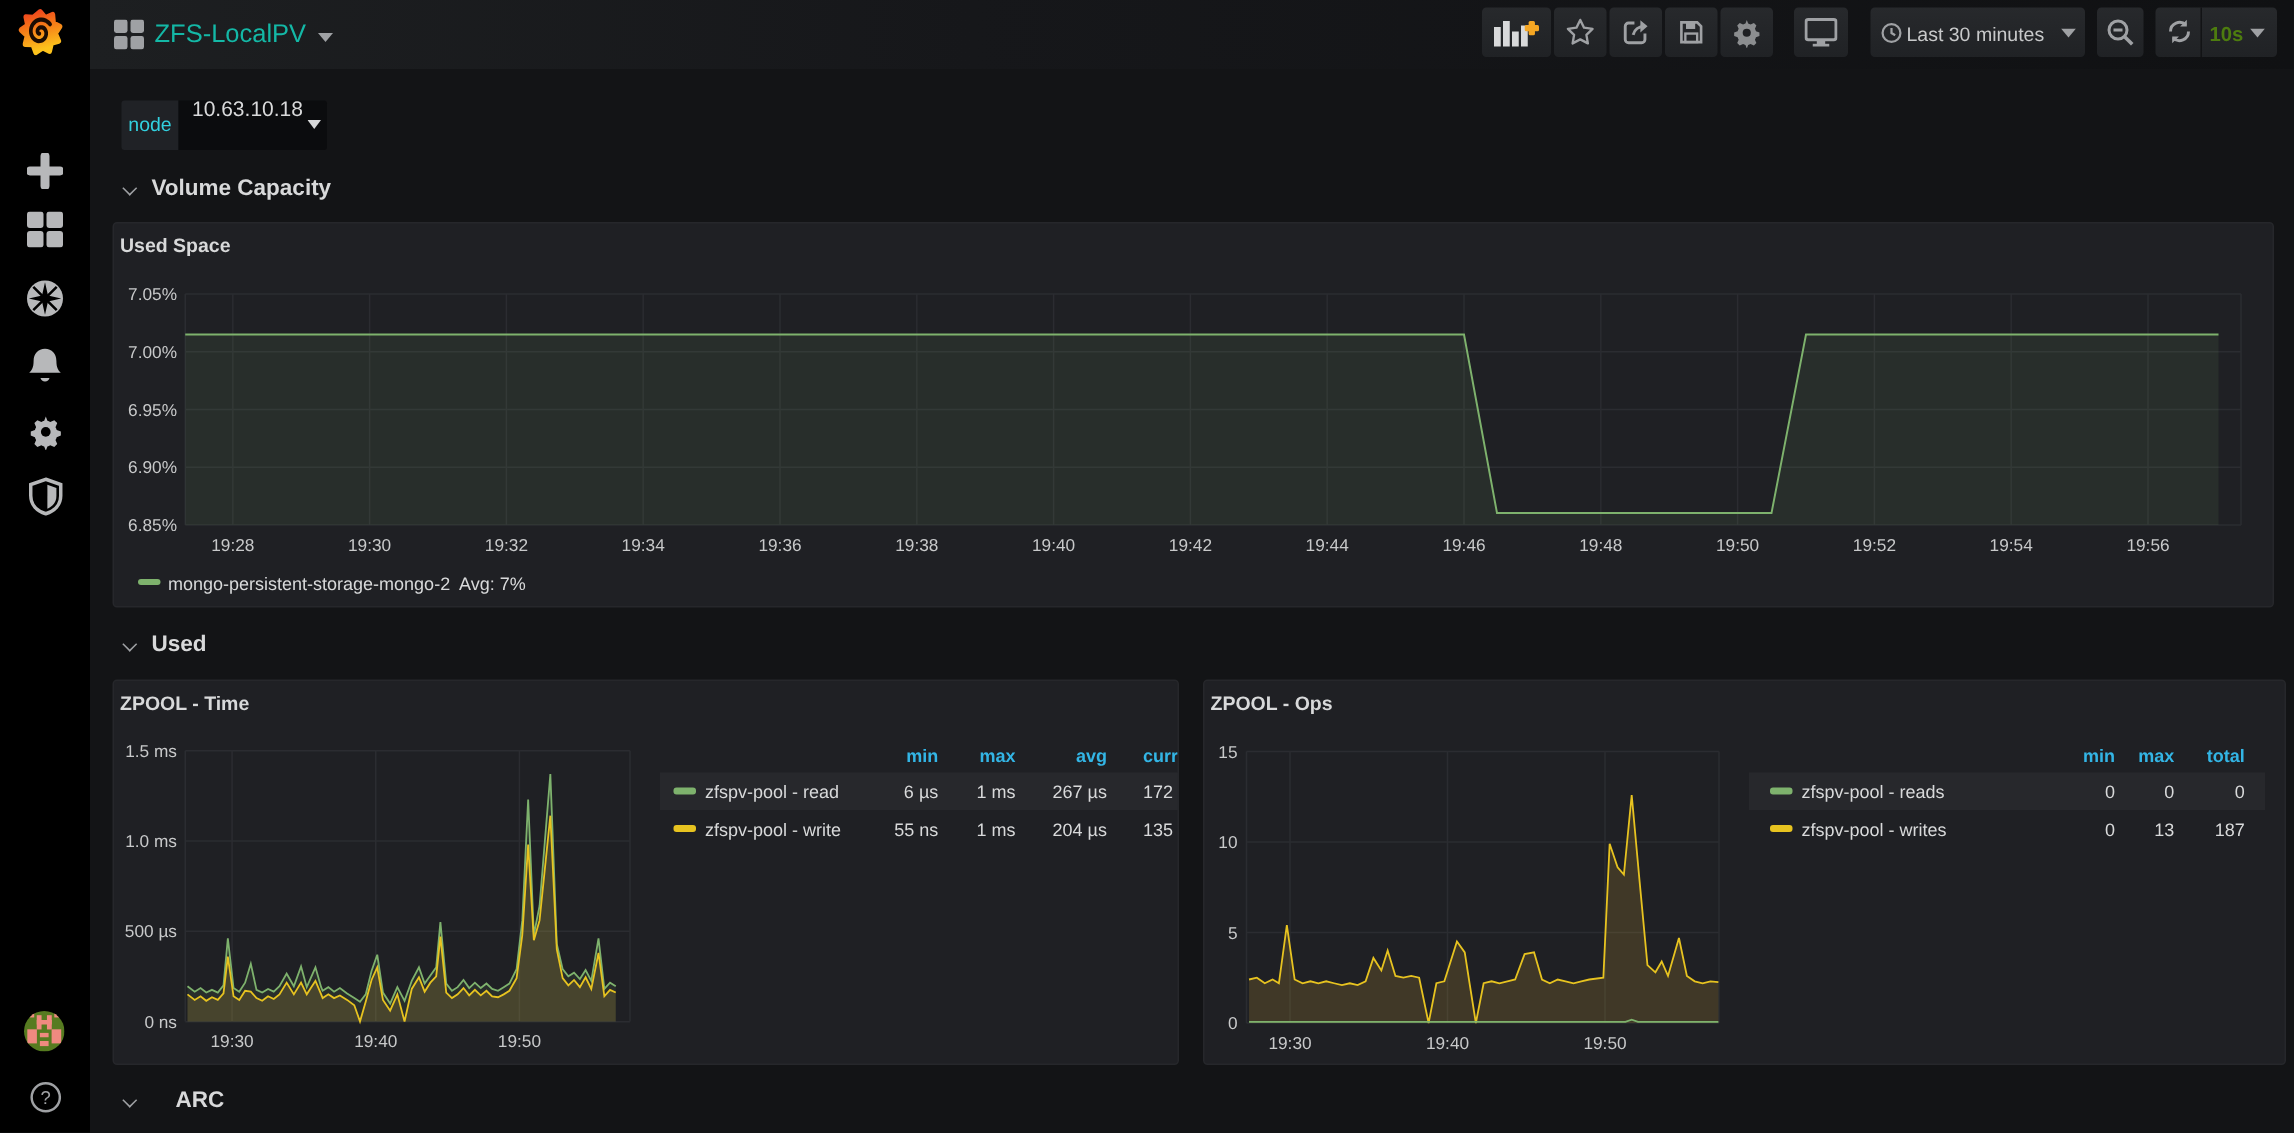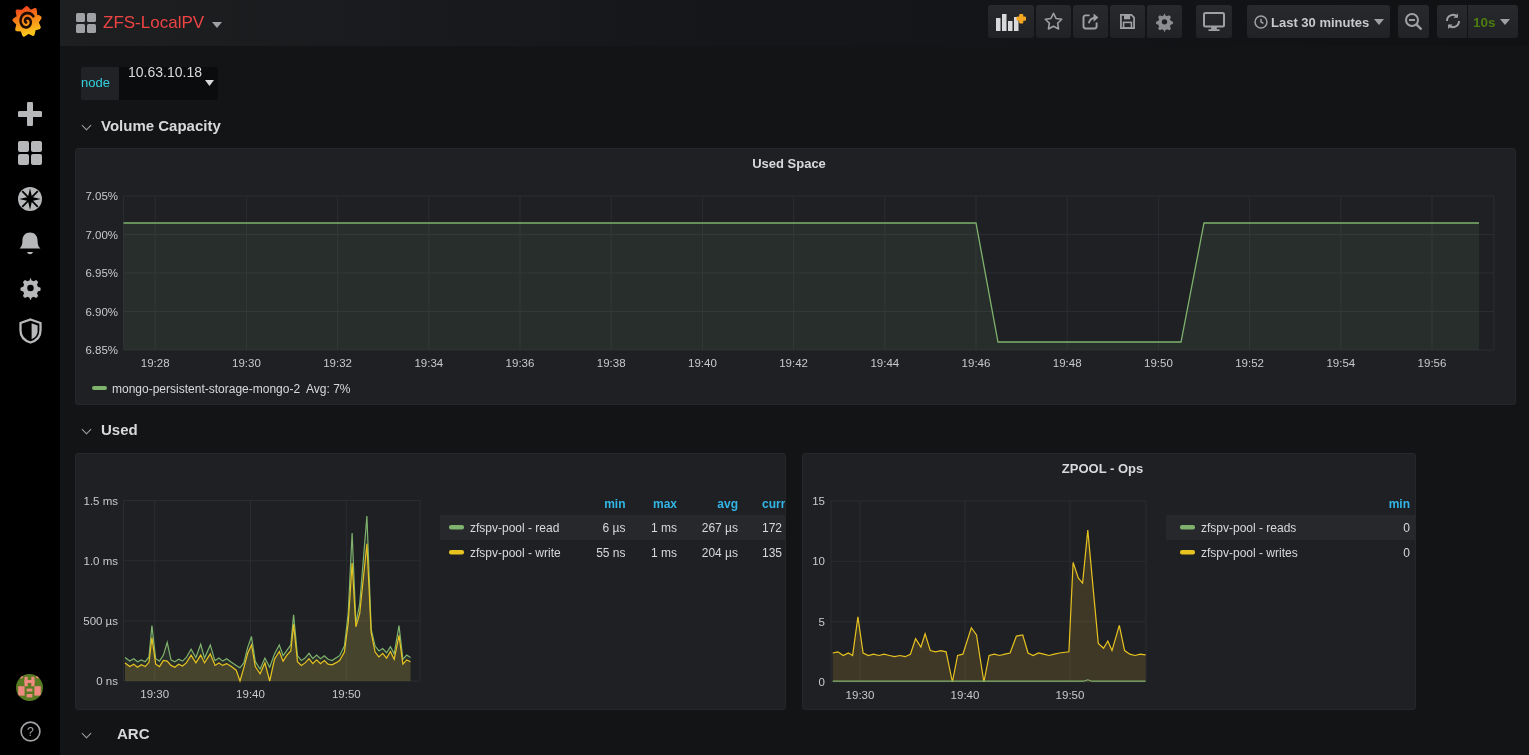--- a/index.html
+++ b/index.html
@@ -1,35 +1,35 @@
 <!DOCTYPE html>
 <html><head><meta charset="utf-8"><style>
 *{margin:0;padding:0;box-sizing:border-box}
 html,body{width:1529px;height:755px;overflow:hidden;background:#131416;font-family:"Liberation Sans",sans-serif}
 .abs{position:absolute}
 .panel{position:absolute;background:#1f2024;border:1px solid #26272b;border-radius:3px}
-.ptitle{position:absolute;top:7px;left:4px;right:17px;text-align:center;color:#d8d9da;font-size:13px;font-weight:bold}
+.ptitle{position:absolute;top:7px;left:4px;right:17px;color:#d8d9da;font-size:13px;font-weight:bold}
 .rowhead{position:absolute;color:#d8d9da;font-size:15px;font-weight:bold}
 .chev{position:absolute;width:7px;height:7px;border-left:1.6px solid #9fa1a4;border-bottom:1.6px solid #9fa1a4;transform:rotate(-45deg)}
 .navbtn{position:absolute;top:5px;height:33px;background:linear-gradient(180deg,#27292c,#202225);border-radius:3px}
 svg{position:absolute;left:0;top:0}
 </style></head>
 <body>
 
 <div class="abs" style="left:60px;top:0;width:1469px;height:46px;background:linear-gradient(90deg,#1d1f21 0%,#16171a 40%,#101113 100%)"></div>
 
 <svg class="abs" style="left:76px;top:13px" width="20" height="20" viewBox="0 0 20 20">
  <g fill="#9fa1a4">
       <rect x="0" y="0" width="9" height="9" rx="1.6"></rect>
       <rect x="11" y="0" width="9" height="9" rx="1.6"></rect>
       <rect x="0" y="11" width="9" height="9" rx="1.6"></rect>
       <rect x="11" y="11" width="9" height="9" rx="1.6"></rect>
     </g>
   </svg>
-<div class="abs" style="left:103px;top:13px;color:#ef4444;font-size:17px">ZFS-LocalPV</div>
+<div class="abs" style="left:103px;top:13px;color:#14b8a6;font-size:17px">ZFS-LocalPV</div>
 <svg class="abs" style="left:212px;top:22px" width="10" height="7">
     <polygon points="0,0 10,0 5,6" fill="#9fa1a4"></polygon>
   </svg>
 
 <div class="navbtn" style="left:988px;width:46px"></div>
 <div class="navbtn" style="left:1036px;width:35px"></div>
 <div class="navbtn" style="left:1073px;width:35px"></div>
 <div class="navbtn" style="left:1110px;width:35px"></div>
 <div class="navbtn" style="left:1147px;width:35px"></div>
 <div class="navbtn" style="left:1196px;width:36px"></div>
@@ -75,21 +75,21 @@
 <svg class="abs" style="left:1203px;top:12px" width="22" height="20" viewBox="0 0 22 20">
  <rect x="1" y="1" width="20" height="13.5" rx="1.5" fill="none" stroke="#9fa1a4" stroke-width="2"></rect>
  <rect x="8.2" y="14.5" width="5.6" height="3.2" fill="#9fa1a4"></rect>
     <rect x="5.5" y="17.2" width="11" height="1.8" fill="#9fa1a4"></rect>
   </svg>
 
 <svg class="abs" style="left:1254px;top:14.5px" width="14" height="14" viewBox="0 0 16 16">
     <circle cx="8" cy="8" r="6.8" fill="none" stroke="#9fa1a4" stroke-width="1.7"></circle>
     <path d="M8 4.2V8l2.8 1.7" fill="none" stroke="#9fa1a4" stroke-width="1.7"></path>
   </svg>
-<div class="abs" style="left:1271px;top:15px;color:#c8c9ca;font-size:13px;font-weight:bold">Last 30 minutes</div>
+<div class="abs" style="left:1271px;top:15px;color:#c8c9ca;font-size:13px;font-weight:normal">Last 30 minutes</div>
 <svg class="abs" style="left:1374px;top:19px" width="10" height="7">
     <polygon points="0,0 10,0 5,6" fill="#9fa1a4"></polygon>
   </svg>
 
 <svg class="abs" style="left:1404px;top:12px" width="19" height="19" viewBox="0 0 19 19">
     <circle cx="8" cy="8" r="6" fill="none" stroke="#9fa1a4" stroke-width="2"></circle>
     <line x1="5" y1="8" x2="11" y2="8" stroke="#9fa1a4" stroke-width="2"></line>
     <line x1="12.6" y1="12.6" x2="17.5" y2="17.5" stroke="#9fa1a4" stroke-width="2.4"></line>
   </svg>
 
@@ -174,21 +174,21 @@
   </g>
     </g>
   </svg>
 
 <svg class="abs" style="left:20px;top:721px" width="21" height="21" viewBox="0 0 23 23">
  <circle cx="11.5" cy="11.5" r="10.3" fill="none" stroke="#9fa1a4" stroke-width="1.8"></circle>
  <text x="11.5" y="16.3" text-anchor="middle" font-size="13.5" fill="#9fa1a4" font-family="Liberation Sans">?</text>
   </svg>
 
 <div class="abs" style="left:81px;top:67px;width:38px;height:33px;background:#202226;border-radius:2px 0 0 2px"></div>
-<div class="abs" style="left:81px;top:75px;width:38px;text-align:left;color:#32d1df;font-size:13px">node</div>
+<div class="abs" style="left:81px;top:75px;width:38px;text-align:center;color:#32d1df;font-size:13px">node</div>
 <div class="abs" style="left:119px;top:67px;width:99px;height:33px;background:#0b0c0e;border-radius:0 2px 2px 0"></div>
 <div class="abs" style="left:128px;top:64px;color:#d8d9da;font-size:14px">10.63.10.18</div>
 <svg class="abs" style="left:205px;top:80px" width="9" height="7">
     <polygon points="0,0 9,0 4.5,6" fill="#d8d9da"></polygon>
   </svg>
 
 <div class="chev" style="left:83px;top:122px"></div>
 <div class="rowhead" style="left:101px;top:117px">Volume Capacity</div>
 <div class="chev" style="left:83px;top:426px"></div>
 <div class="rowhead" style="left:101px;top:421px">Used</div>
@@ -240,20 +240,21 @@
       <text x="1082.4" y="218" text-anchor="middle" font-size="11.5" fill="#c8c9ca">19:50</text>
       <text x="1173.6" y="218" text-anchor="middle" font-size="11.5" fill="#c8c9ca">19:52</text>
       <text x="1264.8" y="218" text-anchor="middle" font-size="11.5" fill="#c8c9ca">19:54</text>
       <text x="1356.0" y="218" text-anchor="middle" font-size="11.5" fill="#c8c9ca">19:56</text>
       <rect x="16" y="237" width="15" height="4" rx="2" fill="#7eb26d"></rect>
       <text x="36" y="244" font-size="12" fill="#d8d9da">mongo-persistent-storage-mongo-2</text>
       <text x="230" y="244" font-size="12" fill="#d8d9da">Avg: 7%</text>
     </svg>
 </div>
 <div class="panel" style="left:75px;top:453px;width:711px;height:257px;overflow:hidden">
+<div class="ptitle">ZPOOL - Time</div>
 <svg width="711" height="257" viewBox="0 0 711 257">
       <line x1="47.5" y1="46.5" x2="344" y2="46.5" stroke="#2b2c31"></line>
       <line x1="47.5" y1="106.7" x2="344" y2="106.7" stroke="#2b2c31"></line>
       <line x1="47.5" y1="166.9" x2="344" y2="166.9" stroke="#2b2c31"></line>
       <line x1="47.5" y1="227.1" x2="344" y2="227.1" stroke="#2b2c31"></line>
       <line x1="78.7" y1="46.5" x2="78.7" y2="227" stroke="#2b2c31"></line>
       <line x1="174.5" y1="46.5" x2="174.5" y2="227" stroke="#2b2c31"></line>
       <line x1="270.3" y1="46.5" x2="270.3" y2="227" stroke="#2b2c31"></line>
       <line x1="47.5" y1="46.5" x2="47.5" y2="227" stroke="#2b2c31"></line>
       <line x1="344" y1="46.5" x2="344" y2="227" stroke="#2b2c31"></line>
@@ -280,21 +281,21 @@
       <text x="662" y="78.0" text-anchor="end" font-size="12" fill="#d8d9da">267 µs</text>
       <text x="686" y="78.0" font-size="12" fill="#d8d9da">172 µs</text>
       <rect x="373" y="96.0" width="15" height="4.6" rx="2" fill="#e7c320"></rect>
       <text x="394" y="103.0" font-size="12" fill="#d8d9da">zfspv-pool - write</text>
       <text x="549.5" y="103.0" text-anchor="end" font-size="12" fill="#d8d9da">55 ns</text>
       <text x="601" y="103.0" text-anchor="end" font-size="12" fill="#d8d9da">1 ms</text>
       <text x="662" y="103.0" text-anchor="end" font-size="12" fill="#d8d9da">204 µs</text>
       <text x="686" y="103.0" font-size="12" fill="#d8d9da">135 µs</text>
     </svg>
 </div>
-<div class="panel" style="left:802px;top:453px;width:614px;height:257px;overflow:hidden">
+<div class="panel" style="left:802px;top:453px;width:722px;height:257px;overflow:hidden">
 <div class="ptitle">ZPOOL - Ops</div>
 <svg width="714" height="257" viewBox="0 0 714 257">
       <line x1="28" y1="47.0" x2="343" y2="47.0" stroke="#2b2c31"></line>
       <line x1="28" y1="107.3" x2="343" y2="107.3" stroke="#2b2c31"></line>
       <line x1="28" y1="167.7" x2="343" y2="167.7" stroke="#2b2c31"></line>
       <line x1="28" y1="228.0" x2="343" y2="228.0" stroke="#2b2c31"></line>
       <line x1="57" y1="47" x2="57" y2="228" stroke="#2b2c31"></line>
       <line x1="162" y1="47" x2="162" y2="228" stroke="#2b2c31"></line>
       <line x1="267" y1="47" x2="267" y2="228" stroke="#2b2c31"></line>
       <line x1="28" y1="47" x2="28" y2="228" stroke="#2b2c31"></line>

